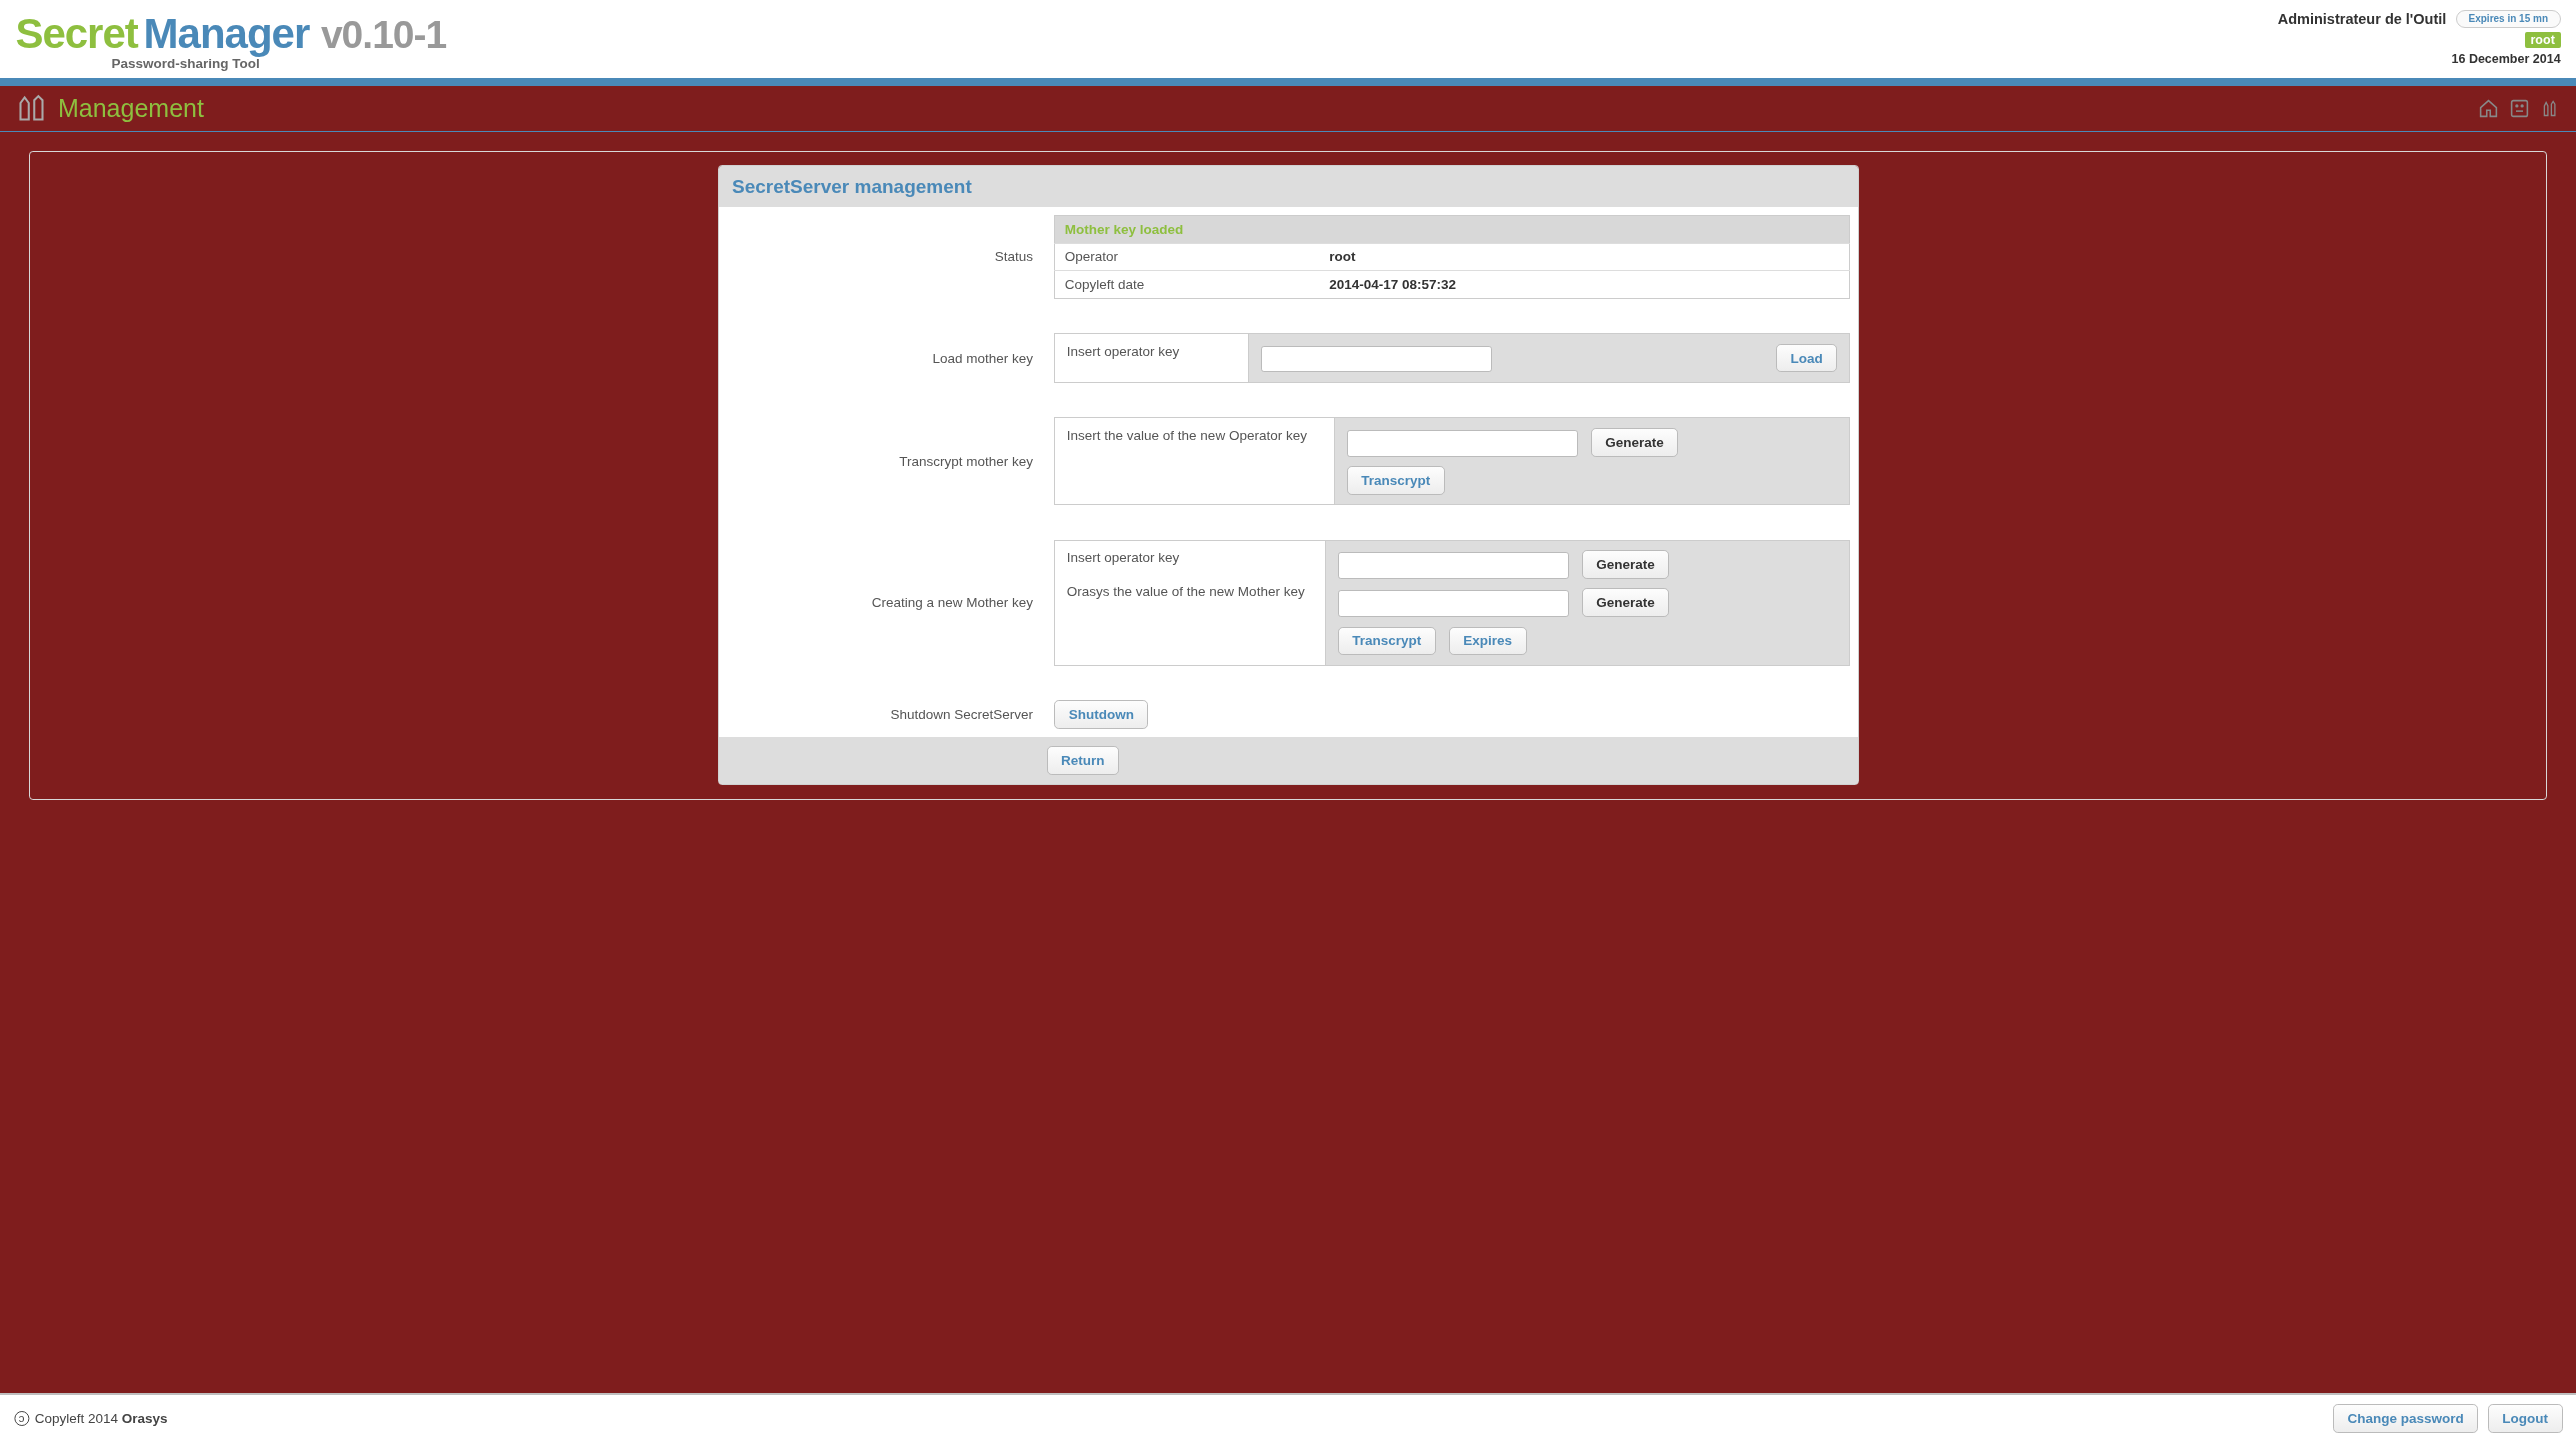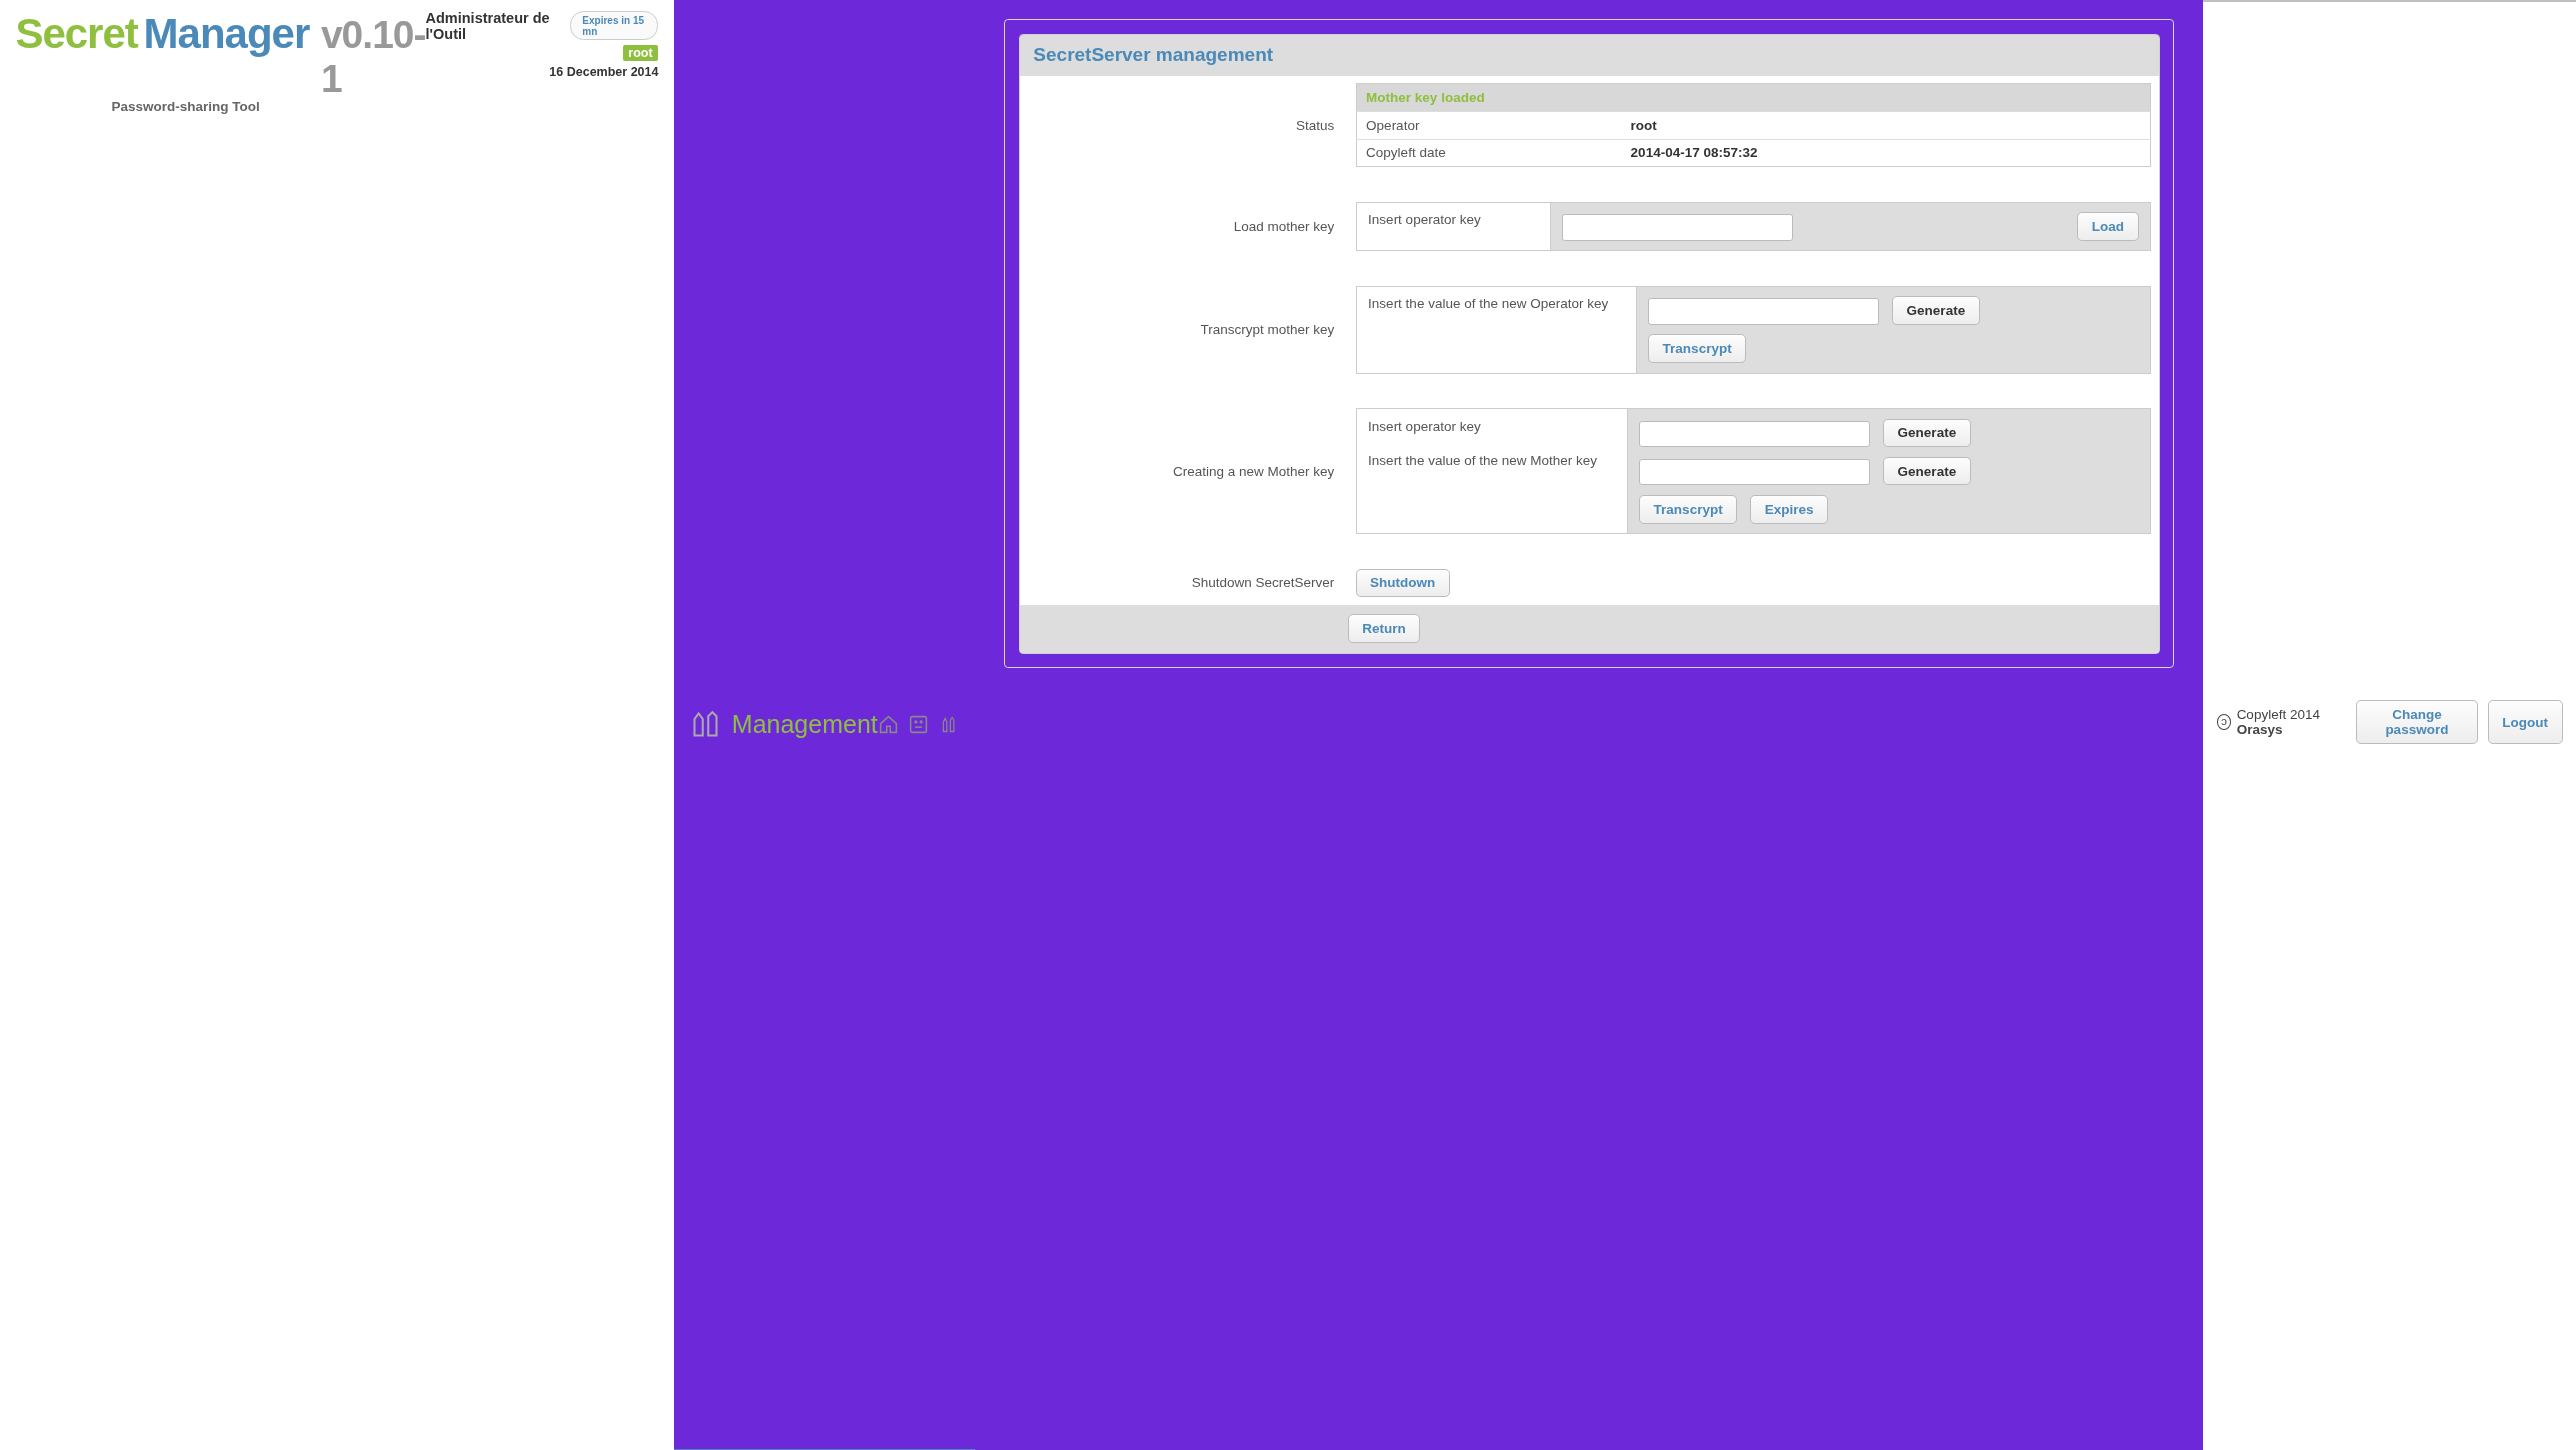--- a/index.html
+++ b/index.html
@@ -3,25 +3,25 @@
 <meta charset="utf-8">
 <style>
   * { box-sizing: border-box; margin: 0; padding: 0; }
   body {
     font-family: "Helvetica Neue", Arial, sans-serif;
     font-size: 13.5px;
     color: #333;
     background: #bfbfbf;
   }
   .page {
-    background: #6d28d9;
+    background: #7f1d1d;
     margin: 0;
     min-height: 100vh;
     display: flex;
-    flex-direction: row;
+    flex-direction: column;
   }
   
   .header {
     display: flex;
     justify-content: space-between;
     align-items: flex-start;
     padding: 9.6px 15.4px 7.7px 15.4px;
     background: #fff;
   }
   .logo-block { display: flex; flex-direction: column; }
@@ -312,21 +312,21 @@
           </div>
 
           <div class="gap"></div>
 
           <div class="form-row">
             <div class="form-label">Creating a new Mother key</div>
             <div class="form-content">
               <div class="inner-box create-box">
                 <div class="inner-left">
                   <div>Insert operator key</div>
-                  <div>Insert the value of the new Mother key</div>
+                  <div>Orasys the value of the new Mother key</div>
                 </div>
                 <div class="inner-right">
                   <div class="input-row">
                     <input type="text" style="">
                     <button class="btn btn-grey">Generate</button>
                   </div>
                   <div class="input-row">
                     <input type="text" style="">
                     <button class="btn btn-grey">Generate</button>
                   </div>

